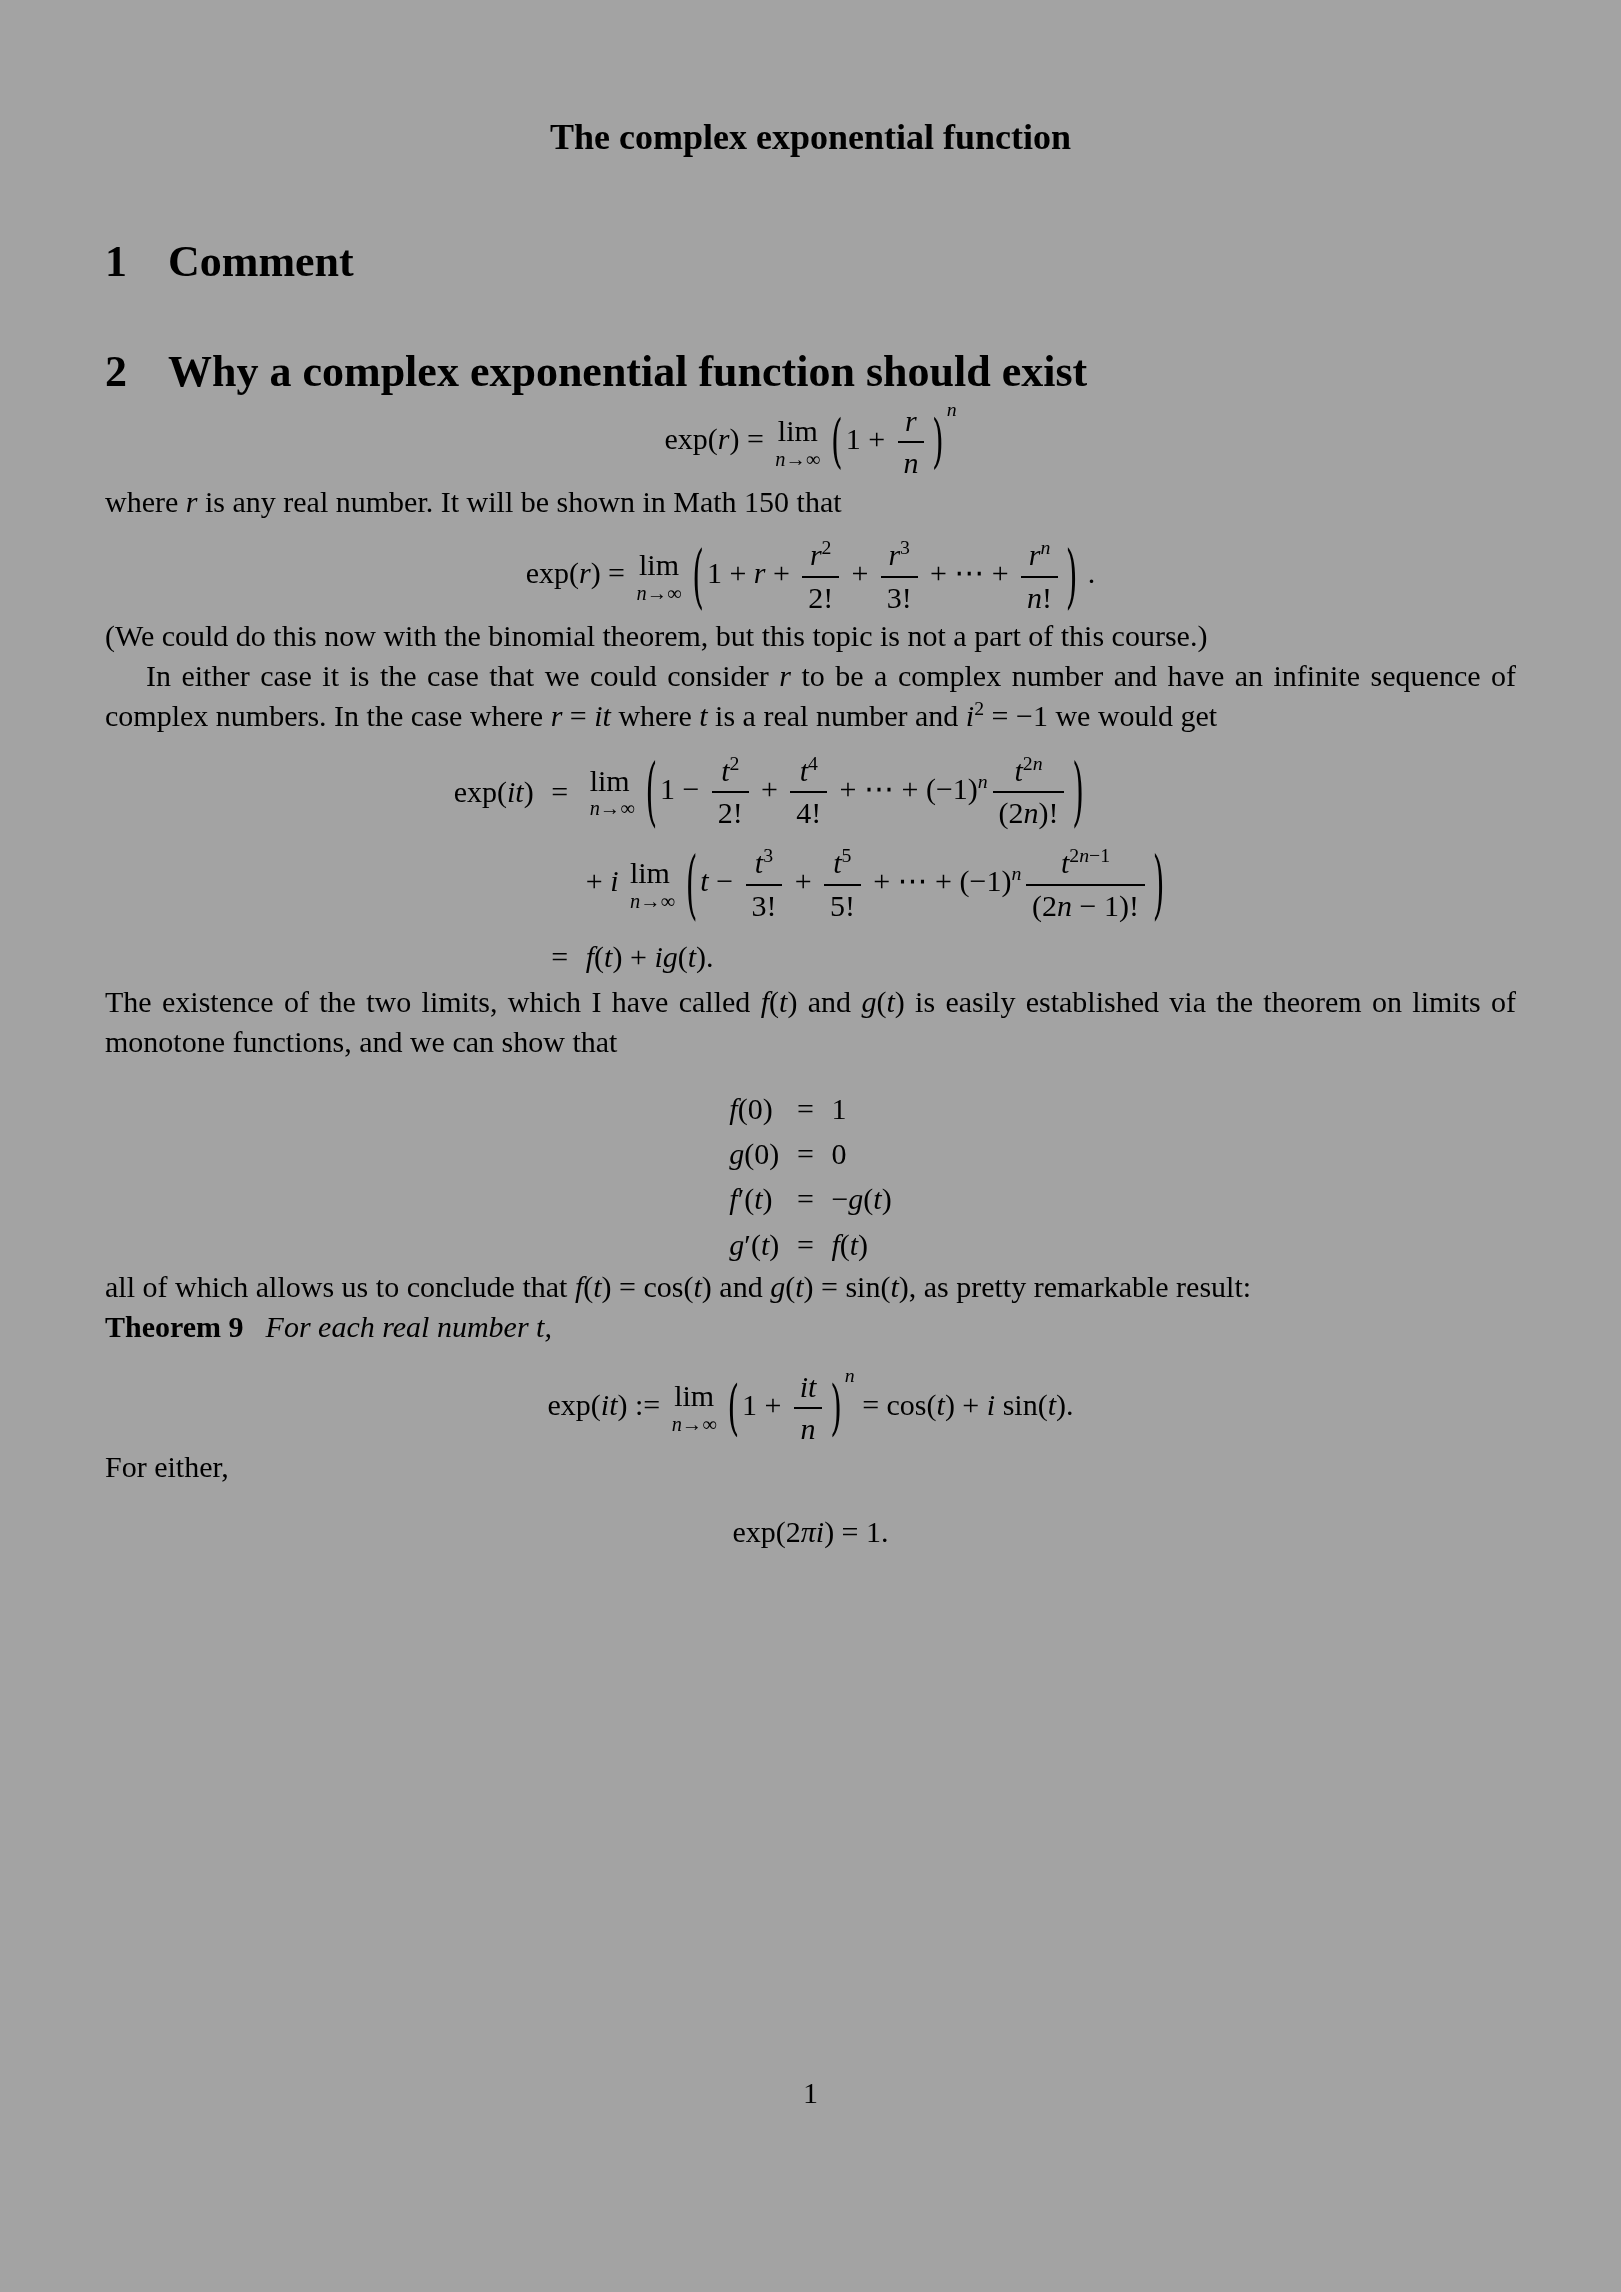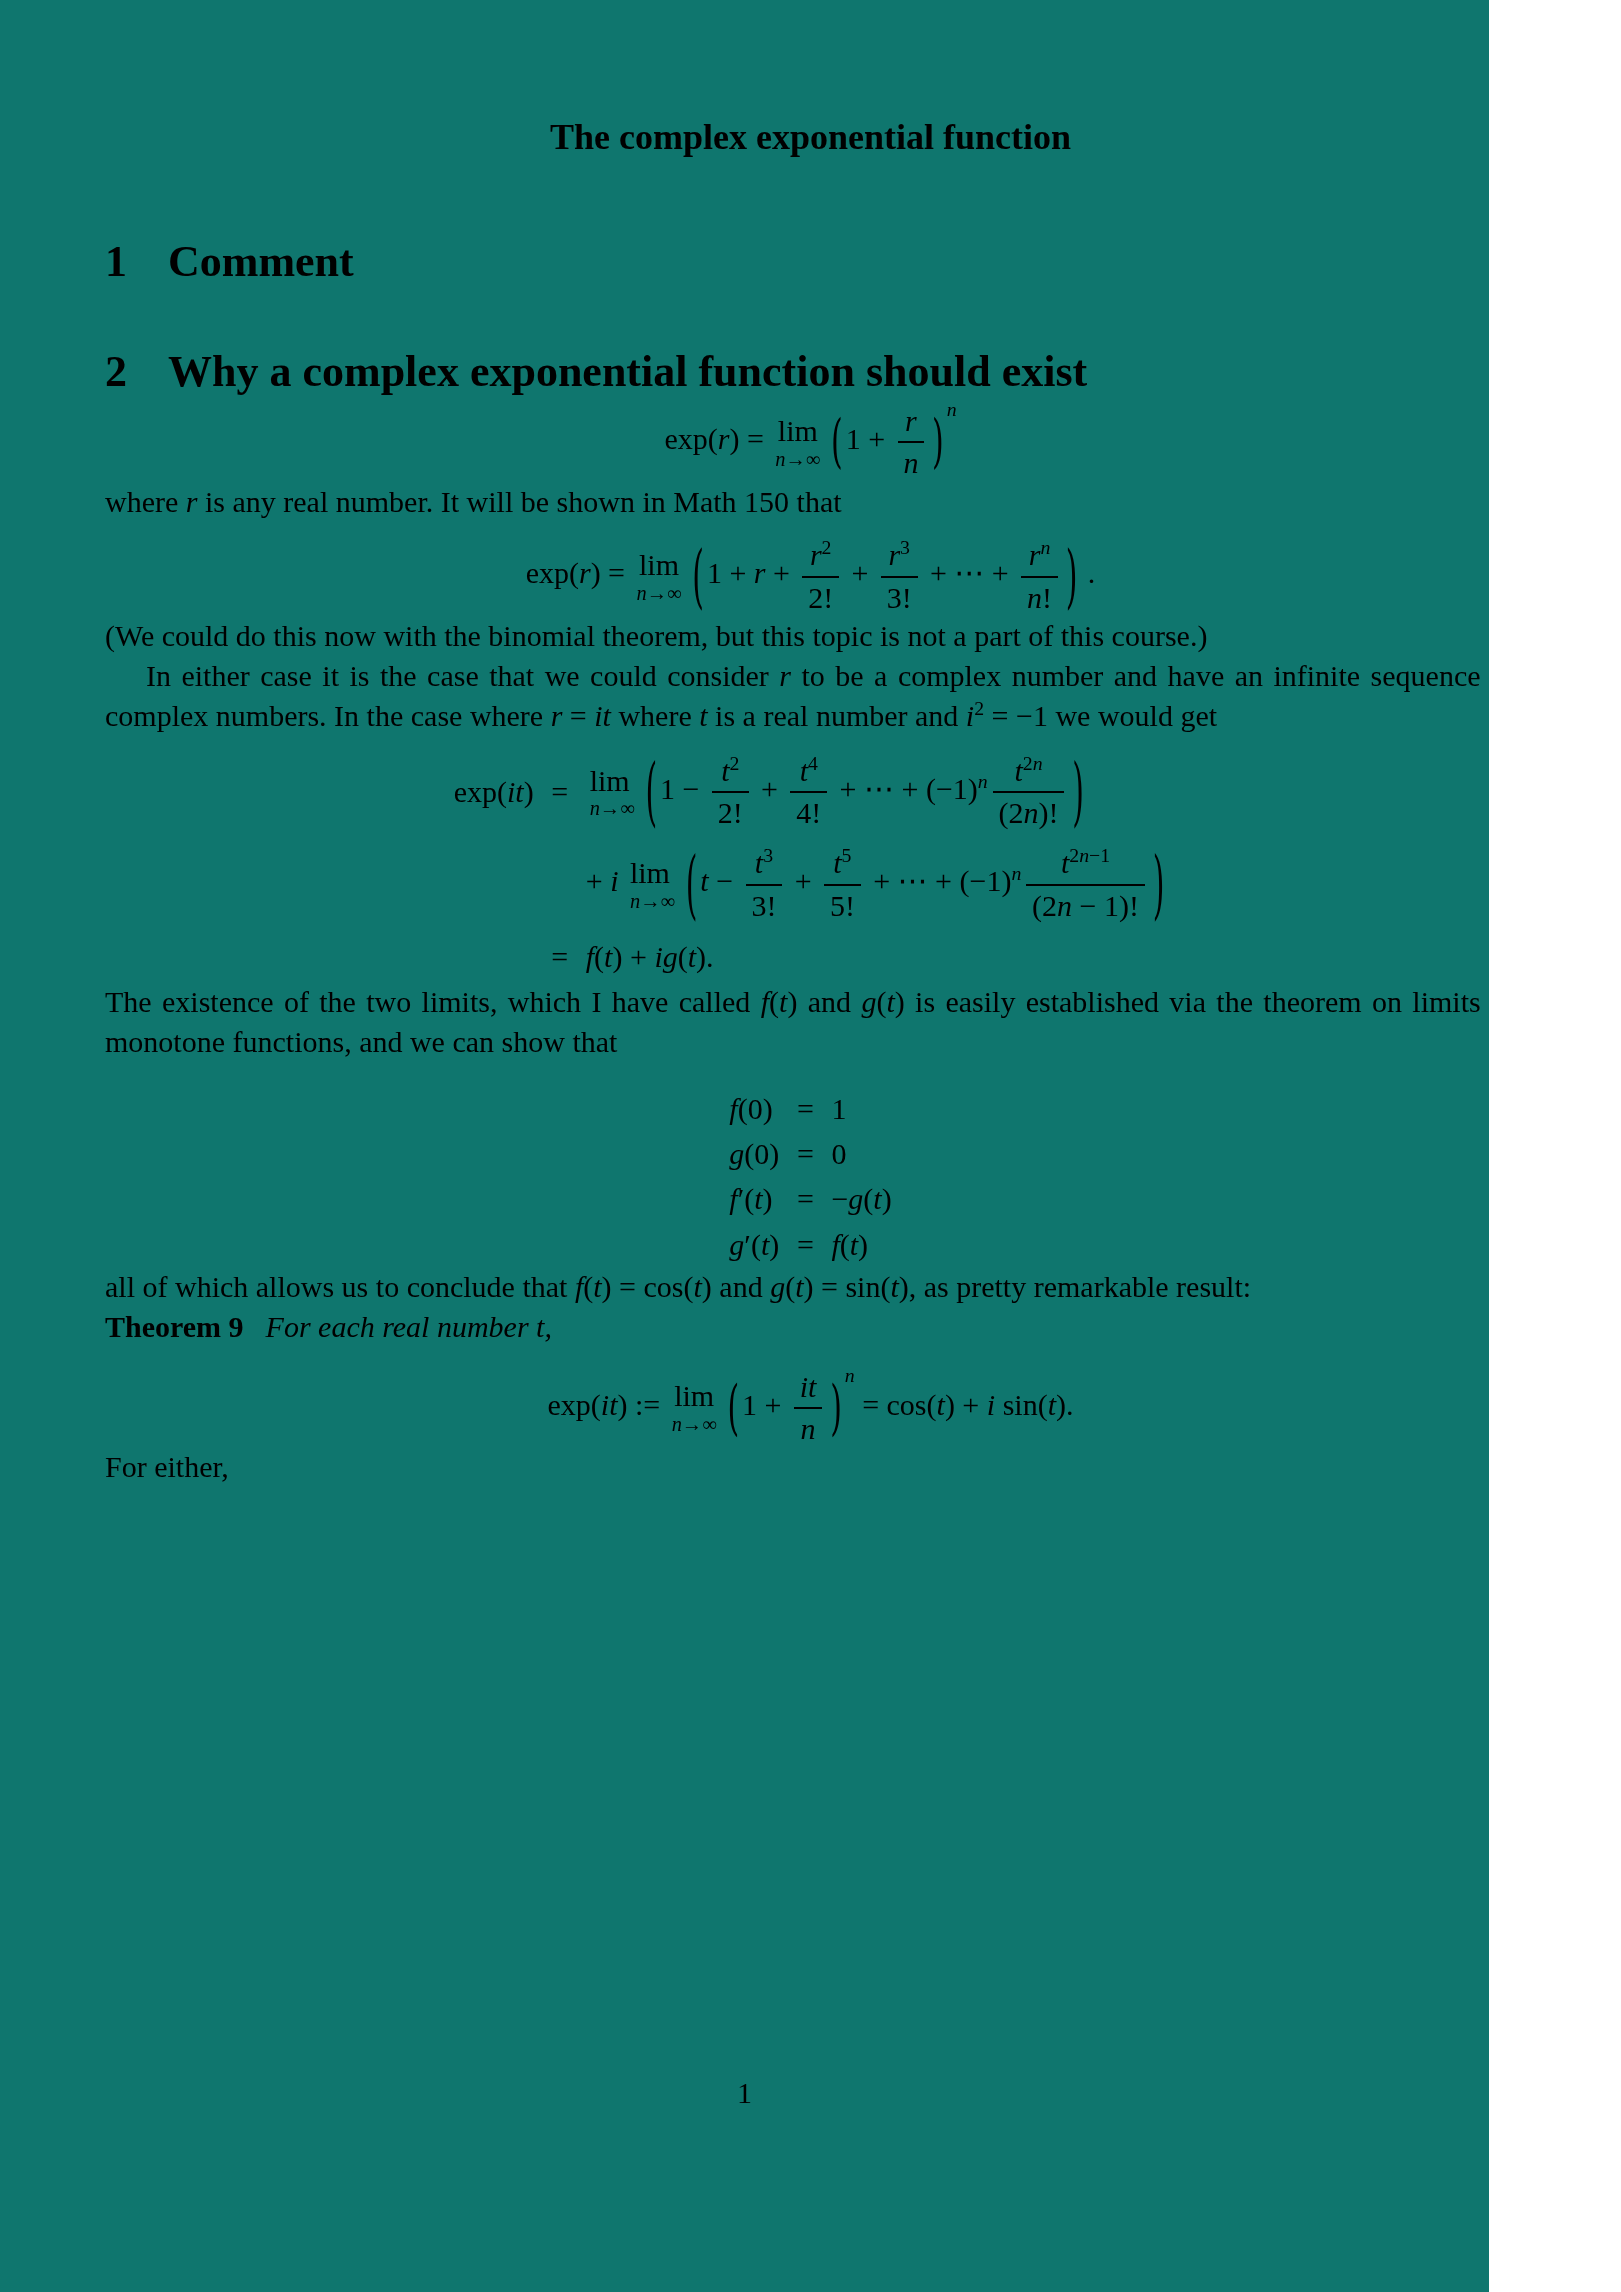--- a/index.html
+++ b/index.html
@@ -1,17 +1,17 @@
 <!DOCTYPE html>
 <html><head>
 <meta charset="utf-8">
 <style>
   html,body { margin:0; padding:0; background:#ffffff; }
   .page {
-    position:relative; width:1489px; height:2293px; background:#0f766e;
+    position:relative; width:1621px; height:2293px; background:#a3a3a3;
     font-family:"Liberation Serif","DejaVu Serif",serif; color:#000;
     overflow:hidden;
   }
   .content { position:absolute; left:105px; top:0; width:1411px; }
 
   .doc-title { text-align:center; font-weight:bold; font-size:36px; }
   .sec { font-weight:bold; font-size:44px; }
   .secnum { margin-right:41px; }
 
   p.bp { font-size:30px; line-height:40px; text-align:justify; margin:0; }
@@ -118,18 +118,19 @@
     <p class="bp m36"><span class="rm">all of which allows us to conclude that </span><span class="it">f</span><span class="rm">(</span><span class="it">t</span><span class="rm">) = cos(</span><span class="it">t</span><span class="rm">) and </span><span class="it">g</span><span class="rm">(</span><span class="it">t</span><span class="rm">) = sin(</span><span class="it">t</span><span class="rm">), as pretty remarkable result:</span></p>
 
     <p class="bp m40">
       <span class="thmlabel">Theorem 9</span><span class="thmbody"><span class="it">For each real number t,</span></span>
     </p>
 
     <div class="dmath m22"><span class="rm">exp(</span><span class="it">it</span><span class="rm">) := </span><span class="limwrap"><span class="limw">lim</span><span class="lims"><span class="it">n</span><span class="rm">→∞</span></span></span><span class="paren" style="transform: scaleY(2);">(</span><span class="rm">1 + </span><span class="frac"><span class="fnum"><span class="it">it</span></span><span class="fden"><span class="it">n</span></span></span><span class="paren" style="transform: scaleY(2);">)</span><span class="sup hi"><span class="it">n</span></span><span class="rm"> = cos(</span><span class="it">t</span><span class="rm">) + </span><span class="it">i</span><span class="rm"> sin(</span><span class="it">t</span><span class="rm">).</span></div>
 
     <p class="bp m28"><span class="rm">For either,</span></p>
 
+    <div class="dmath m26"><span class="rm">exp(2</span><span class="it">πi</span><span class="rm">) = 1.</span></div>
 
   </div>
 
   <div class="pageno">1</div>
 </div>
 
 
 </body></html>

